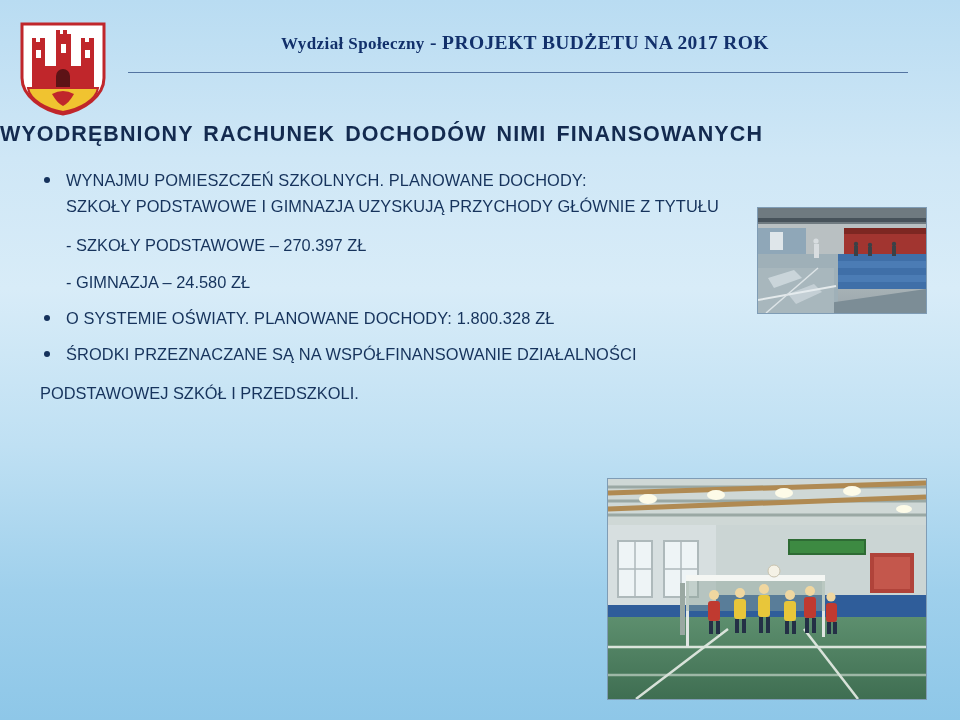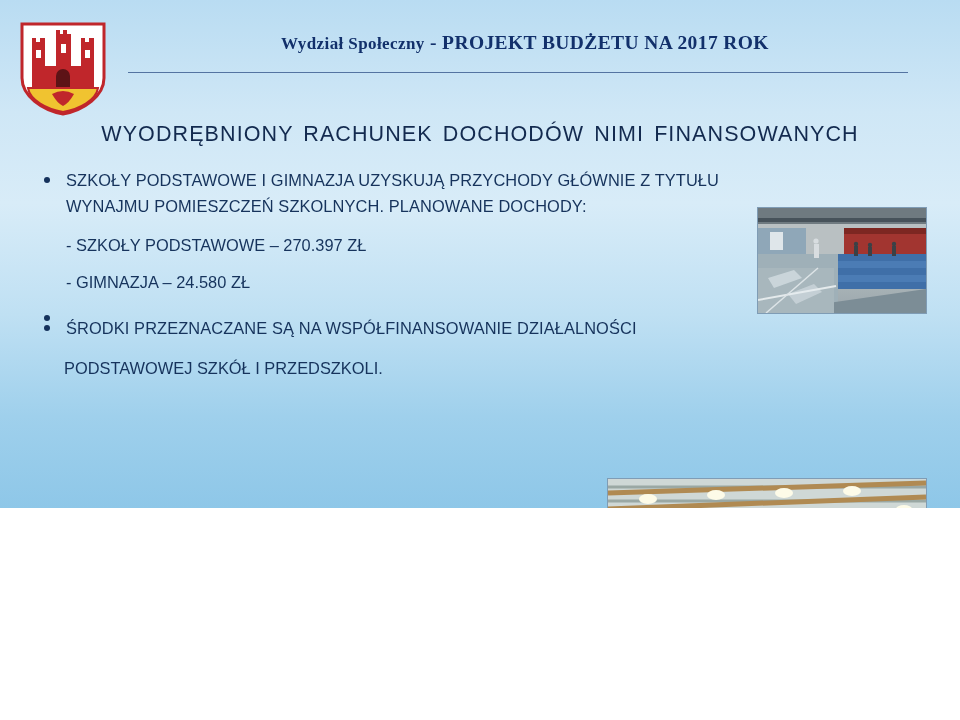--- a/index.html
+++ b/index.html
@@ -8,21 +8,21 @@
   }
   body {
     width: 960px;
     height: 720px;
     overflow: hidden;
     font-family: "Liberation Sans", sans-serif;
   }
   .slide {
     position: relative;
     width: 960px;
-    height: 508px;
+    height: 720px;
     background: linear-gradient(180deg, #b9dcf2 0%, #cfe7f6 22%, #d8ecf8 40%, #bfe0f3 62%, #9fd0ec 82%, #8ec7e8 100%);
     overflow: hidden;
   }
 
   
   .header {
     position: absolute;
     top: 0;
     left: 0;
     width: 960px;
@@ -62,23 +62,23 @@
     background: #2d4f86;
     opacity: 0.75;
   }
 
   
   .main-title {
     position: absolute;
     left: 0;
     top: 122px;
     width: 960px;
-    text-align: center;
+    text-align: left;
     font-size: 21.5px;
-    font-weight: normal;
+    font-weight: bold;
     color: #132a4f;
     letter-spacing: 1.1px;
     word-spacing: 3px;
   }
 
   
   .body-area {
     position: absolute;
     left: 40px;
     top: 168px;
@@ -115,21 +115,20 @@
     color: #16335c;
     white-space: nowrap;
   }
   .spacer-sm { height: 11px; }
   .spacer-xs { height: 7px; }
   .plain-line {
     font-size: 16.4px;
     line-height: 25.5px;
     color: #16335c;
     white-space: nowrap;
-    margin-left: 24px;
   }
 
   
   .photo {
     position: absolute;
     border: 1px solid #7f9cb5;
     overflow: hidden;
     background: #2c3d52;
   }
   .photo-top {
@@ -191,34 +190,35 @@
     </div>
     <div class="header-rule"></div>
   </div>
 
   <div class="main-title">WYODRĘBNIONY  RACHUNEK  DOCHODÓW  NIMI  FINANSOWANYCH</div>
 
   <div class="body-area">
 
     <div class="bullet-row">
       <span class="bullet-dot"></span>
+      <div class="line wrapline">WYNAJMU POMIESZCZEŃ SZKOLNYCH. PLANOWANE DOCHODY:</div>
       <div class="line">SZKOŁY PODSTAWOWE I GIMNAZJA UZYSKUJĄ PRZYCHODY GŁÓWNIE Z TYTUŁU</div>
-      <div class="line wrapline">WYNAJMU POMIESZCZEŃ SZKOLNYCH. PLANOWANE DOCHODY:</div>
     </div>
 
     <div class="spacer-sm"></div>
 
     <div class="indent-line">- SZKOŁY PODSTAWOWE – 270.397 ZŁ</div>
     <div class="spacer-sm"></div>
     <div class="indent-line">- GIMNAZJA – 24.580 ZŁ</div>
 
     <div class="spacer-sm"></div>
 
     <div class="bullet-row">
       <span class="bullet-dot"></span>
+      <div class="line wrapline">O SYSTEMIE OŚWIATY. PLANOWANE DOCHODY: 1.800.328 ZŁ</div>
     </div>
 
     <div class="spacer-xs"></div>
 
     <div class="bullet-row">
       <span class="bullet-dot"></span>
       <div class="line">ŚRODKI PRZEZNACZANE SĄ NA WSPÓŁFINANSOWANIE DZIAŁALNOŚCI</div>
     </div>
 
     <div class="spacer-sm"></div>

